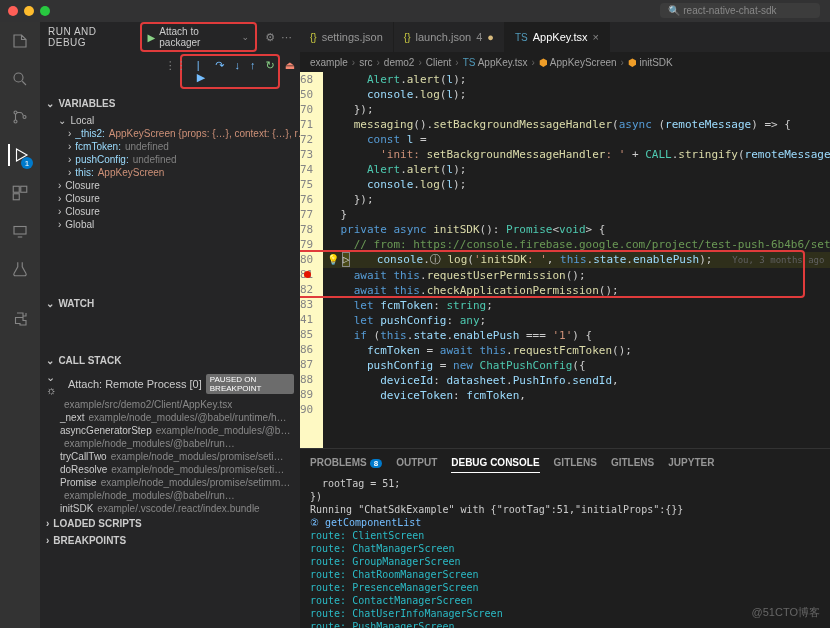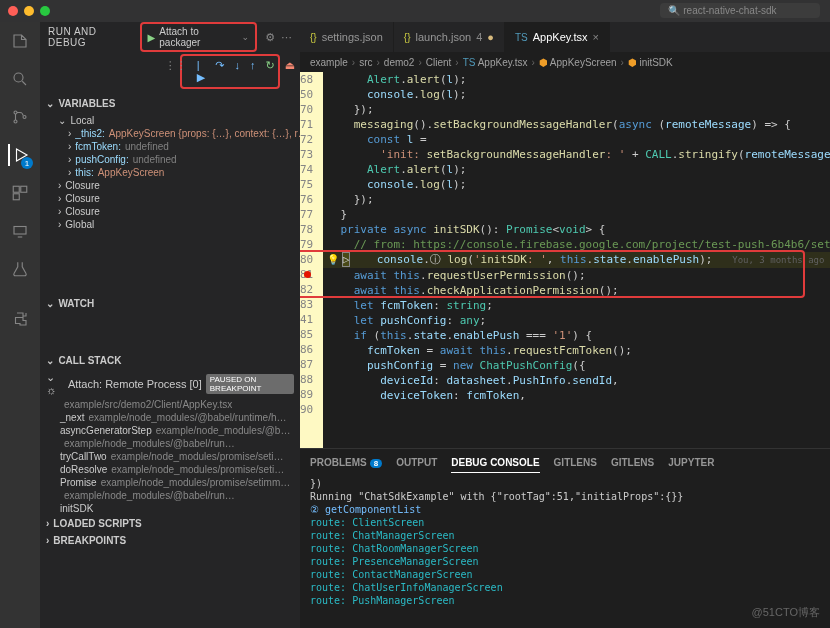--- a/index.html
+++ b/index.html
@@ -261,20 +261,21 @@
           <div class="callstack-row" style="padding-left: 20px;">
             <span class="cs-name">Promise</span>
             <span class="cs-file">example/node_modules/promise/setimm…</span>
           </div>
           <div class="callstack-row" style="padding-left: 20px;">
             <span class="cs-name"><anonymous></anonymous></span>
             <span class="cs-file">example/node_modules/@babel/run…</span>
           </div>
           <div class="callstack-row" style="padding-left: 20px;">
             <span class="cs-name">initSDK</span>
+            <span class="cs-file">example/.vscode/.react/index.bundle</span>
           </div>
         </div>
 
       <div class="section-hdr">
           <span>›</span>
           <span>LOADED SCRIPTS</span>
         </div>
       <div class="section-hdr">
           <span>›</span>
           <span>BREAKPOINTS</span>
@@ -372,25 +373,27 @@
       <div class="panel">
         <div class="panel-tabs">
           <div class="ptab"><span>PROBLEMS</span><span class="pcount">8</span></div>
           <div class="ptab">OUTPUT</div>
           <div class="ptab active">DEBUG CONSOLE</div>
           <div class="ptab">GITLENS</div>
           <div class="ptab">GITLENS</div>
           <div class="ptab">JUPYTER</div>
         </div>
         <div class="panel-body" id="console-body">
+            <div class="con-line ">  rootTag = 51;</div>
             <div class="con-line ">})</div>
             <div class="con-line ">Running "ChatSdkExample" with {"rootTag":51,"initialProps":{}}</div>
             <div class="con-line con-blue">② getComponentList</div>
             <div class="con-line con-cyan">route: ClientScreen</div>
             <div class="con-line con-cyan">route: ChatManagerScreen</div>
+            <div class="con-line con-cyan">route: GroupManagerScreen</div>
             <div class="con-line con-cyan">route: ChatRoomManagerScreen</div>
             <div class="con-line con-cyan">route: PresenceManagerScreen</div>
             <div class="con-line con-cyan">route: ContactManagerScreen</div>
             <div class="con-line con-cyan">route: ChatUserInfoManagerScreen</div>
             <div class="con-line con-cyan">route: PushManagerScreen</div>
           </div>
       </div>
     </div>
   </div>
 </div>

